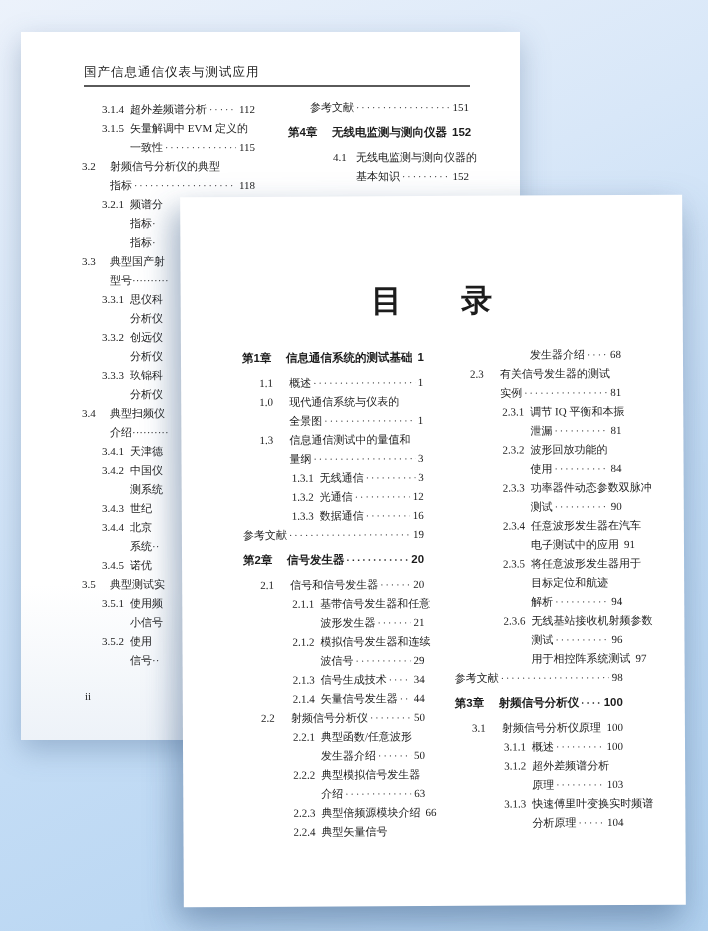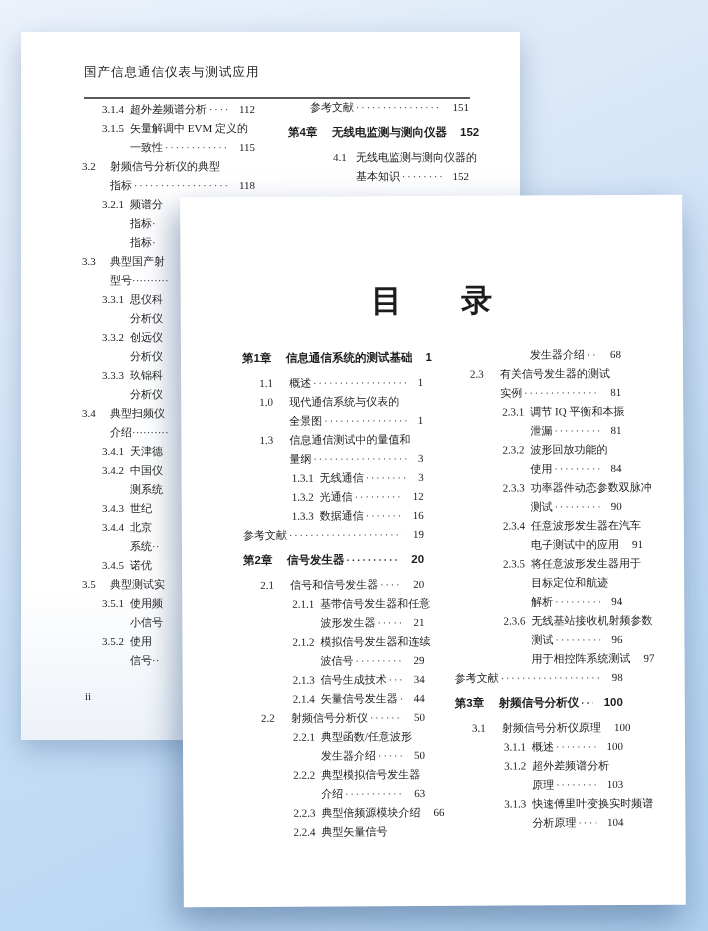--- a/index.html
+++ b/index.html
@@ -15,41 +15,41 @@
     background:linear-gradient(#ffffff 78%,#edf2f8 100%);
     box-shadow:0 10px 26px rgba(70,100,140,.35);
   }
   .front-page{
     left:182px;top:196px;width:502px;height:710px;z-index:2;
     transform:rotate(-0.3deg);
     box-shadow:-10px 12px 26px rgba(70,100,140,.28),0 18px 38px rgba(70,100,140,.35);
   }
   .bp-header{
     position:absolute;left:63px;top:32px;width:386px;
-    font-size:12.5px;letter-spacing:1px;padding-bottom:16px;
+    font-size:12.5px;letter-spacing:1px;padding-bottom:4px;
     border-bottom:2px solid #5a5a5a;
   }
   .bp-folio{position:absolute;left:64px;top:658px;font-size:11px}
   .toc-title{
     position:absolute;top:84px;left:0;width:100%;text-align:center;
     font-size:31px;font-weight:700;letter-spacing:14px;padding-left:14px;box-sizing:border-box;
   }
   .toc-col{position:absolute;font-size:11px;line-height:19px}
   .col-fl{left:61px;top:146px;width:181px}
   .col-fr{left:272px;top:150px;width:168px}
   .col-bl{left:61px;top:68px;width:173px}
   .col-br{left:267px;top:66px;width:181px}
   .row{display:flex;align-items:baseline;height:19px;white-space:nowrap}
   .num{flex:0 0 auto}
   .txt{flex:0 0 auto}
   .leader{
     flex:1 1 auto;min-width:0;overflow:hidden;
     letter-spacing:2px;font-size:10px;color:#2a2a2a;margin:0 2px;
   }
-  .pg{flex:0 0 auto;margin-left:9px}
+  .pg{flex:0 0 auto;margin-left:1px}
   .lv-chapter{font-weight:700;margin:6px 0;font-size:11.5px;
     font-family:"Liberation Sans","DejaVu Sans",sans-serif}
   .lv-chapter .num{width:44px}
   
   .col-fl .lv-ref,.col-fr .lv-ref{padding-left:0}
   .col-fl .lv-s1,.col-fr .lv-s1{padding-left:17px}
   .col-fl .lv-s1 .num,.col-fr .lv-s1 .num{width:30px}
   .col-fl .lv-s2,.col-fr .lv-s2{padding-left:49px}
   .col-fl .lv-s2 .num,.col-fr .lv-s2 .num{width:28px}
   .col-fl .lv-c1,.col-fr .lv-c1{padding-left:47px}

